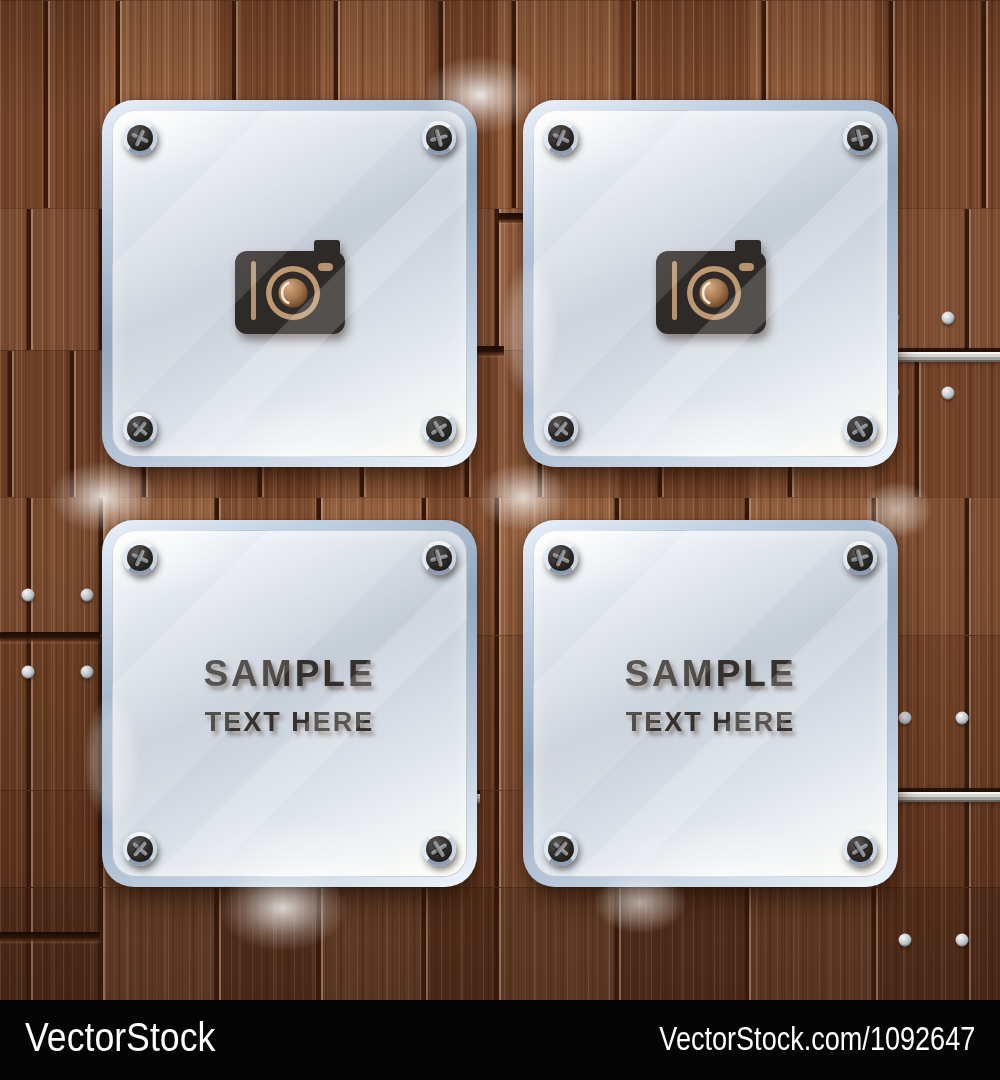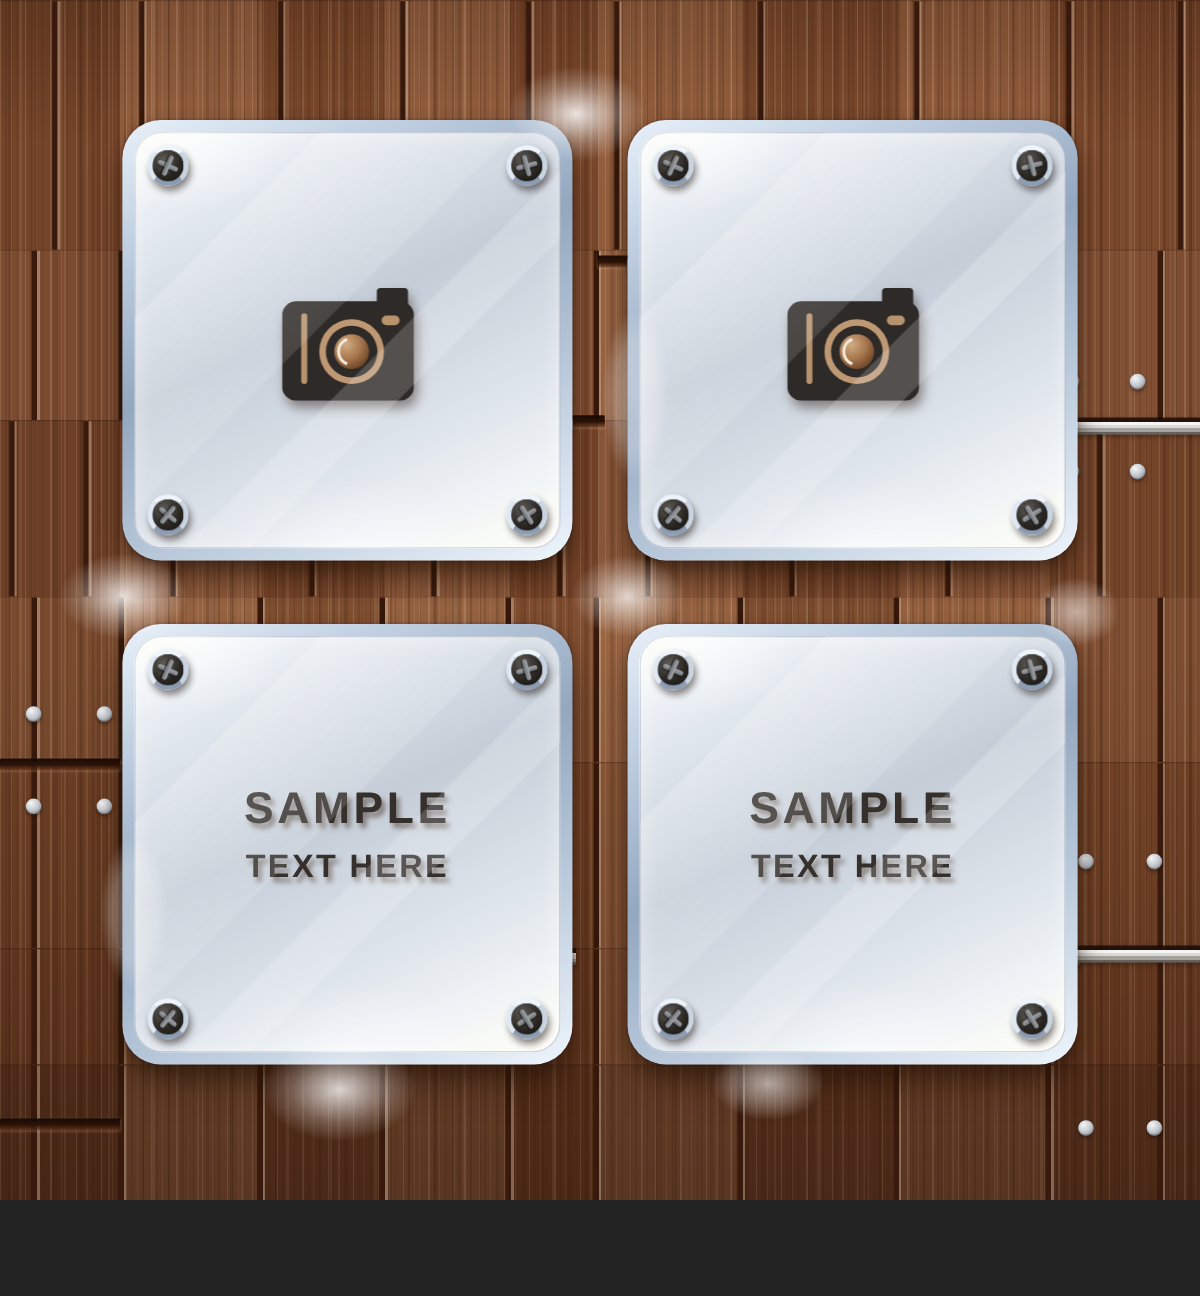--- a/index.html
+++ b/index.html
@@ -244,14 +244,18 @@
         <div class="sample-subtitle">TEXT HERE</div>
       </div>
       <div class="shine"></div>
     </div>
     <span class="screw sp1"></span>
     <span class="screw sp2"></span>
     <span class="screw sp3"></span>
     <span class="screw sp4"></span>
   </section>
 
+  <footer class="bar">
+    <span class="brand">VectorStock</span>
+    <span class="ref">VectorStock.com/1092647</span>
+  </footer>
 
 </div>
 
 </body></html>

